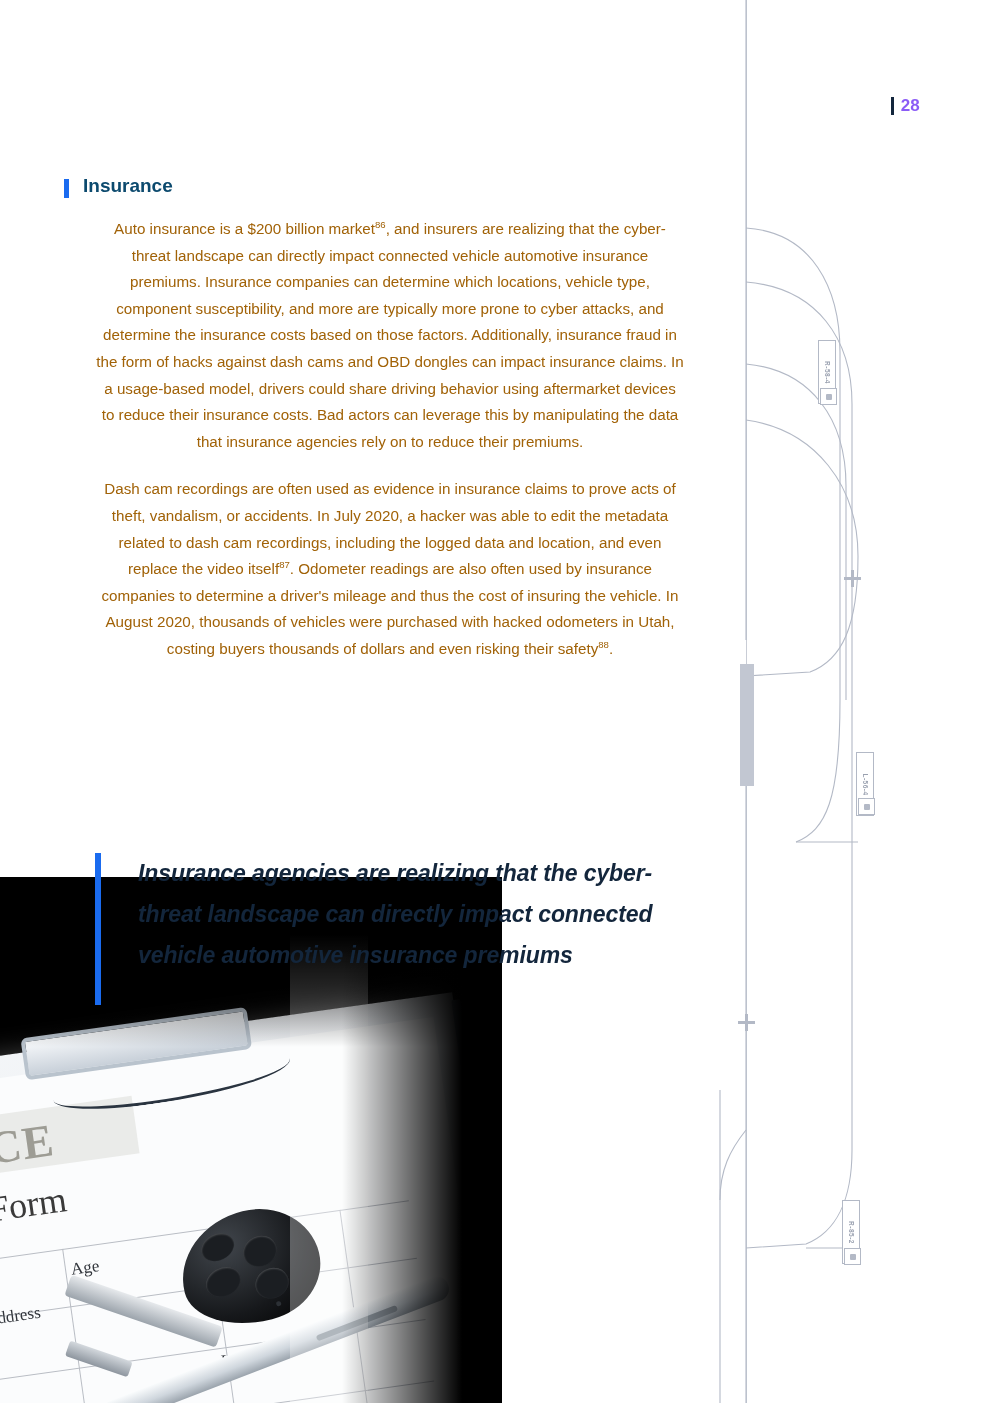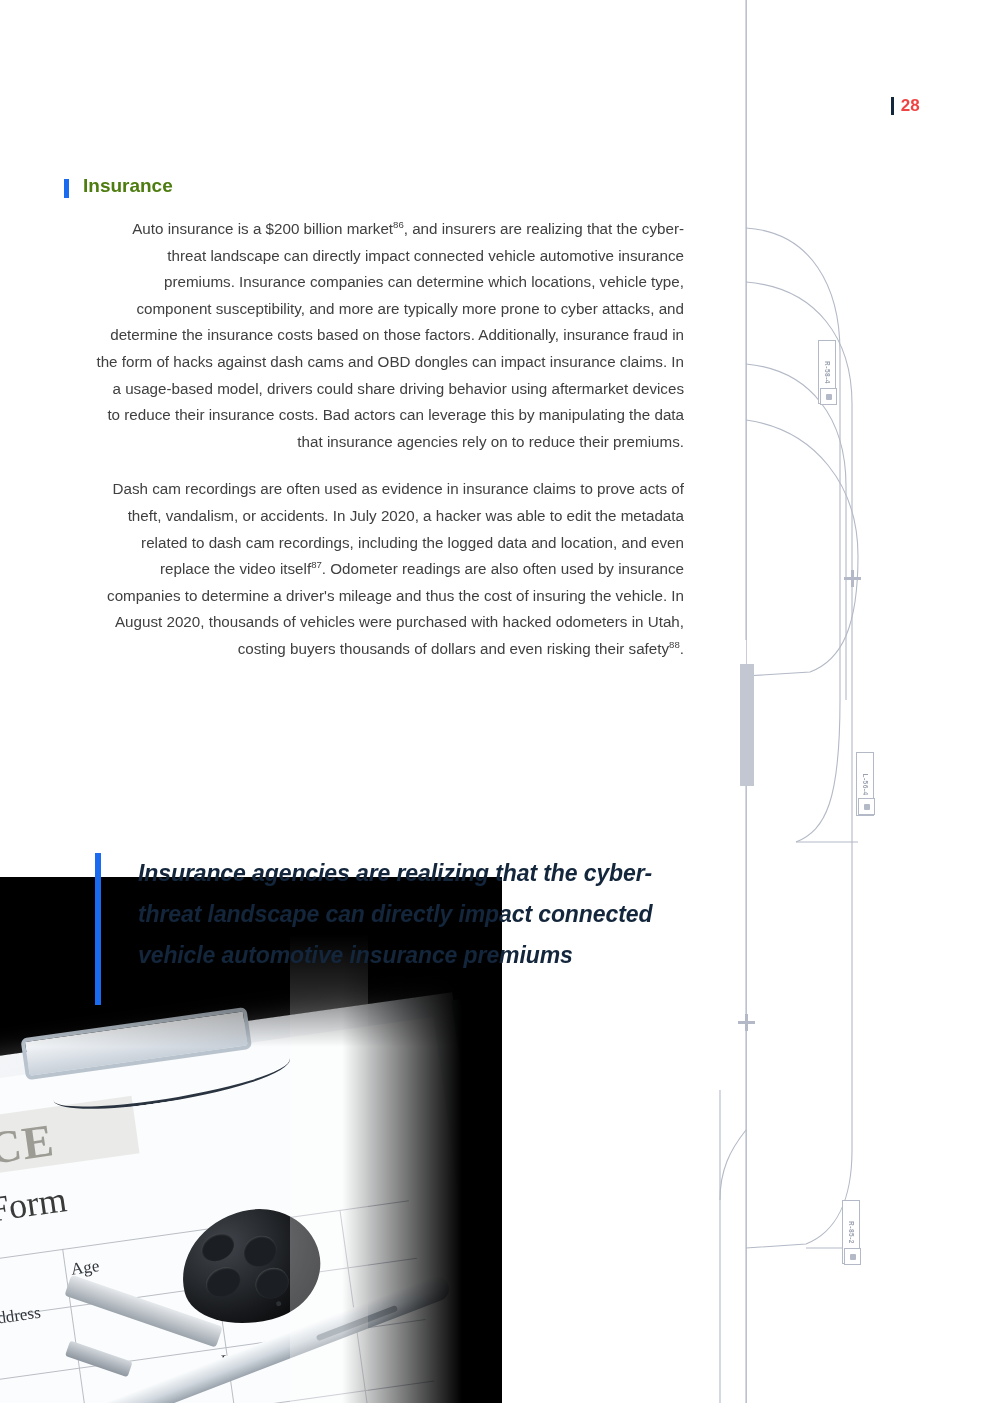--- a/index.html
+++ b/index.html
@@ -38,21 +38,21 @@
     gap: 7px;
   }
   .page-number .bar {
     width: 3px;
     height: 18px;
     background: #13263c;
   }
   .page-number .num {
     font-size: 17px;
     font-weight: bold;
-    color: #ef4444;
+    color: #8b5cf6;
     letter-spacing: 0.2px;
   }
 
   
   .content {
     position: absolute;
     left: 64px;
     top: 176px;
     width: 620px;
   }
@@ -66,34 +66,34 @@
   .section-heading .accent {
     width: 5px;
     height: 19px;
     background: #1a6bef;
     margin-top: 3px;
     flex: 0 0 auto;
   }
   .section-heading .title {
     font-size: 19px;
     font-weight: bold;
-    color: #4d7c0f;
+    color: #0c4a6e;
     line-height: 1.1;
   }
 
   .body-col {
     margin-left: 32px;
     width: 588px;
   }
   .body-par {
     font-size: 15.2px;
     line-height: 26.6px;
-    color: #404040;
+    color: #a16207;
     margin: 0 0 21px 0;
-    text-align: right;
+    text-align: center;
   }
   .body-par:last-child { margin-bottom: 0; }
   .fn {
     font-size: 9.6px;
     vertical-align: super;
     line-height: 0;
   }
 
   
   .quote-wrap {

